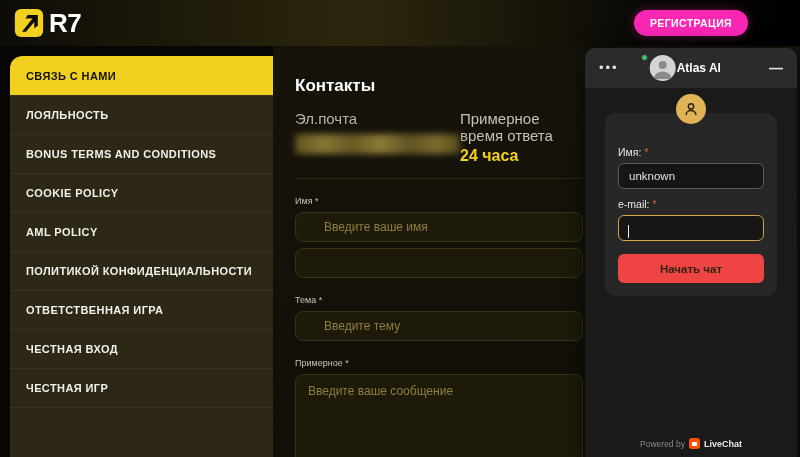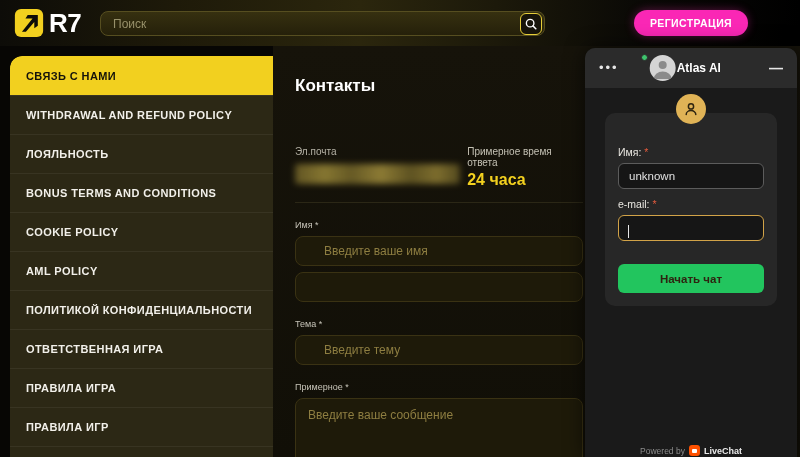--- a/index.html
+++ b/index.html
@@ -49,21 +49,21 @@
   }
   
   .content {
     position:absolute; left:273px; top:46px; width:527px; height:411px;
     background:linear-gradient(180deg,#16130a,#110f07);
     padding:30px 0 0 22px;
   }
   .page-title { font-size:17px; font-weight:bold; color:#fff; }
   .info-row { display:flex; margin-top:14px; width:288px; }
   .info-col-left { width:175px; }
-  .info-label { font-size:10px; color:#b5b2a6;margin-top:36px; }
+  .info-label { font-size:15px; color:#b5b2a6; }
   .email-blur {
     margin-top:7px; width:165px; height:20px; border-radius:3px;
     background:linear-gradient(90deg,#6f6128,#9a8838 18%,#74662a 34%,#a18d3c 52%,#6b5e26 70%,#8f7d34 86%,#5e5322);
     filter:blur(3px); opacity:.85;
   }
   .response-value { margin-top:3px; font-size:16px; font-weight:bold; color:#f2d01f; }
   .content-divider { margin-top:13px; width:288px; height:1px; background:#2b2716; }
   .field-label { margin-top:17px; font-size:9px; color:#c6c3b8; }
   .text-input {
     margin-top:6px; width:288px; height:30px; border-radius:8px;
@@ -125,26 +125,26 @@
   .chat-input {
     margin-top:5px; width:100%; height:26px; border-radius:6px;
     background:#161616; border:1px solid #5c5c5c; color:#e0e0e0;
     font-size:11.5px; padding:0 10px; outline:none; display:block;
     font-family:"Liberation Sans",sans-serif;
   }
   .email-wrap { position:relative; }
   .chat-input.focused { border:1px solid #d2a348; }
   .caret { position:absolute; left:10px; top:10px; width:1px; height:13px; background:#e8e8e8; }
   .chat-start-btn {
-    margin-top:23px; width:100%; height:29px; border:none; border-radius:6px;
-    background:#22c55e; color:#2e2410; font-weight:bold; font-size:11.5px;
+    margin-top:13px; width:100%; height:29px; border:none; border-radius:6px;
+    background:#ef4444; color:#2e2410; font-weight:bold; font-size:11.5px;
     cursor:pointer; font-family:"Liberation Sans",sans-serif;
   }
   .chat-footer {
-    position:absolute; bottom:1px; left:0; width:100%;
+    position:absolute; bottom:8px; left:0; width:100%;
     display:flex; align-items:center; justify-content:center; gap:4px;
   }
   .powered-by { font-size:8.5px; color:#8b8b8b; }
   .livechat-icon {
     width:11px; height:11px; border-radius:3px; background:#ff5100;
     display:flex; align-items:center; justify-content:center;
   }
   .livechat-icon span { display:block; width:5px; height:4px; background:#fff; border-radius:1px; }
   .livechat-name { font-size:9px; font-weight:bold; color:#e9e9e9;text-align:right; }
 </style>
@@ -154,31 +154,20 @@
 <div class="topbar">
   <div class="logo-group">
     <span style="display:flex;">
       <svg width="30" height="30" viewBox="0 0 34 34">
         <rect x="1" y="1" width="32" height="32" rx="7" fill="#f2d01f"></rect>
         <path d="M9 27 L21 12 H13 L15.5 8 H27 V20 L23 23 V16 L13.5 27 Z" fill="#0d0c08"></path>
       </svg>
     </span>
     <span class="logo-text">R7</span>
   </div>
-  <div class="search-wrap">
-    <input class="search-input" type="text" placeholder="Поиск" style="">
-    <div class="search-btn">
-      <span style="display:flex;">
-        <svg width="12" height="12" viewBox="0 0 14 14">
-          <circle cx="6" cy="6" r="4.4" fill="none" stroke="#fff" stroke-width="1.6"></circle>
-          <line x1="9.4" y1="9.4" x2="12.6" y2="12.6" stroke="#fff" stroke-width="1.8" stroke-linecap="round"></line>
-        </svg>
-      </span>
-    </div>
-  </div>
   <button class="btn-register">РЕГИСТРАЦИЯ</button>
 </div>
 
 <div class="content">
   <div class="page-title">Контакты</div>
   <div class="info-row">
     <div class="info-col-left">
       <div class="info-label">Эл.почта</div>
       <div class="email-blur"></div>
     </div>
@@ -196,29 +185,28 @@
 
   <div class="field-label">Тема *</div>
   <input class="text-input" type="text" placeholder="Введите тему" style="">
 
   <div class="field-label">Примерное *</div>
   <textarea class="text-area" placeholder="Введите ваше сообщение" style=""></textarea>
 </div>
 
 <div class="sidebar">
   <div class="side-item active">СВЯЗЬ С НАМИ</div>
-  <div class="side-item">WITHDRAWAL AND REFUND POLICY</div>
   <div class="side-item">ЛОЯЛЬНОСТЬ</div>
   <div class="side-item">BONUS TERMS AND CONDITIONS</div>
   <div class="side-item">COOKIE POLICY</div>
   <div class="side-item">AML POLICY</div>
   <div class="side-item">ПОЛИТИКОЙ КОНФИДЕНЦИАЛЬНОСТИ</div>
   <div class="side-item">ОТВЕТСТВЕННАЯ ИГРА</div>
-  <div class="side-item">ПРАВИЛА ИГРА</div>
-  <div class="side-item">ПРАВИЛА ИГР</div>
+  <div class="side-item">ЧЕСТНАЯ ВХОД</div>
+  <div class="side-item">ЧЕСТНАЯ ИГР</div>
   <div class="side-item partial"></div>
 </div>
 
 <div class="chat">
   <div class="chat-header">
     <div class="chat-menu-dots">•••</div>
     <div class="chat-title-group">
       <div class="chat-avatar">
         <svg width="26" height="26" viewBox="0 0 26 26">
           <circle cx="13" cy="10" r="4" fill="#8a8a8a"></circle>

